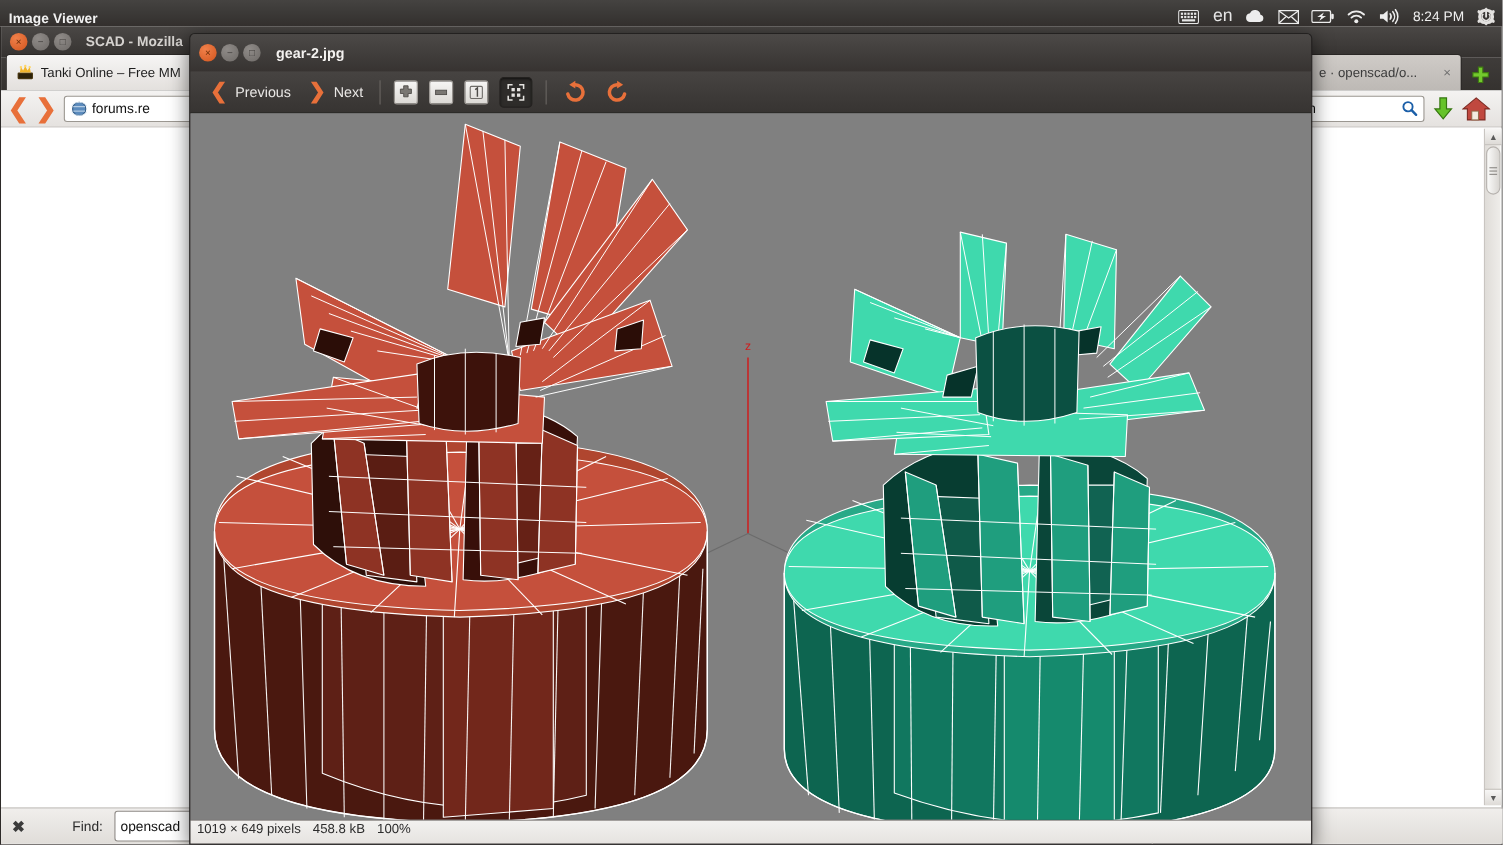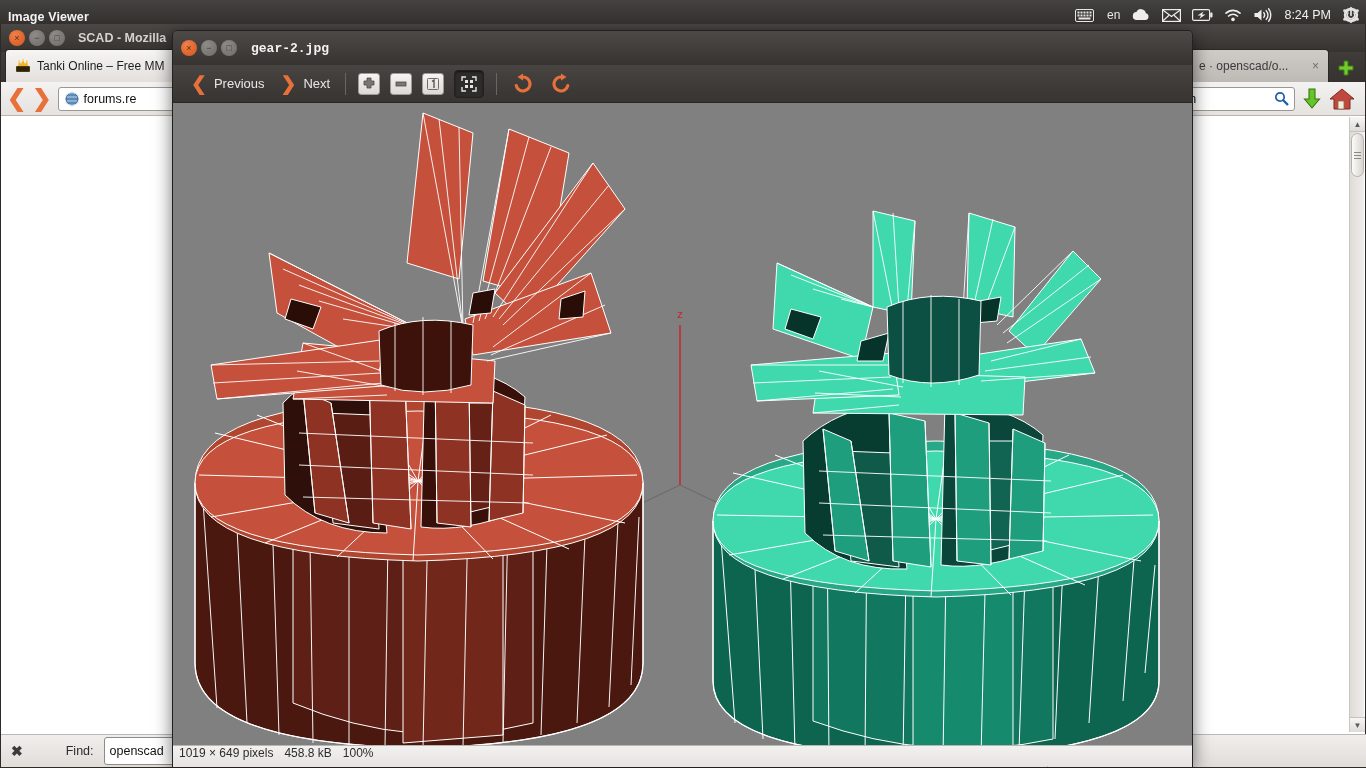--- a/index.html
+++ b/index.html
@@ -16,21 +16,21 @@
     position:absolute; left:0; top:0; width:1366px; height:24px;
     background:linear-gradient(to bottom,#454341 0%,#3b3937 50%,#332f2d 100%);
     display:flex; align-items:flex-end; color:#ffffff;
   }
   #unity-bar .app-title{
     font-size:12.5px; font-weight:bold; padding-left:8px; color:#f2f2f2;
     letter-spacing:.1px;
   }
   #tray{ margin-left:auto; display:flex; align-items:center; gap:11px; padding-right:6px; }
   #tray .tico{ display:flex; align-items:center; color:#e8e8e8; }
-  #tray .kb-lang{ font-size:12px; color:#e6e6e6; margin-left:2px; }
+  #tray .kb-lang{ font-size:16px; color:#e6e6e6; margin-left:2px; }
   #tray .clock{ font-size:12.5px; color:#f0f0f0; }
 
   
   #firefox{
     position:absolute; left:0; top:24px; width:1366px; height:744px;
     background:#ffffff; border:1px solid #2d2a28;
     border-top:none;
   }
   #ff-title{
     height:28px; width:100%;
@@ -119,21 +119,21 @@
     border:1px solid #232120;
     border-radius:5px 5px 0 0;
     display:flex; flex-direction:column;
     overflow:hidden;
   }
   #eog-title{
     height:34px; flex:0 0 34px;
     background:linear-gradient(to bottom,#4c4947 0%,#403d3b 55%,#373331 100%);
     display:flex; align-items:center; padding-left:8px; gap:4px;
   }
-  #eog-title .t{ font-size:13px;font-weight:bold;color:#f4f2f0; margin-left:10px;font-family:Liberation Mono, monospace; }
+  #eog-title .t{ font-size:13px;font-weight:bold;color:#f4f2f0; margin-left:10px; }
 
   #eog-toolbar{
     height:38px; flex:0 0 38px;
     background:linear-gradient(to bottom,#474442 0%,#3d3a38 60%,#373432 100%);
     border-bottom:1px solid #2a2826;
     display:flex; align-items:center; padding-left:10px; gap:0px;
   }
   .tbitem{ display:flex;align-items:center; gap:7px; padding:4px 8px; border-radius:3px; }
   .tbitem .lbl{ font-size:13px;color:#e9e7e5; }
   .chev{ color:#e8703a; font-size:19px; font-weight:bold; line-height:1; }

